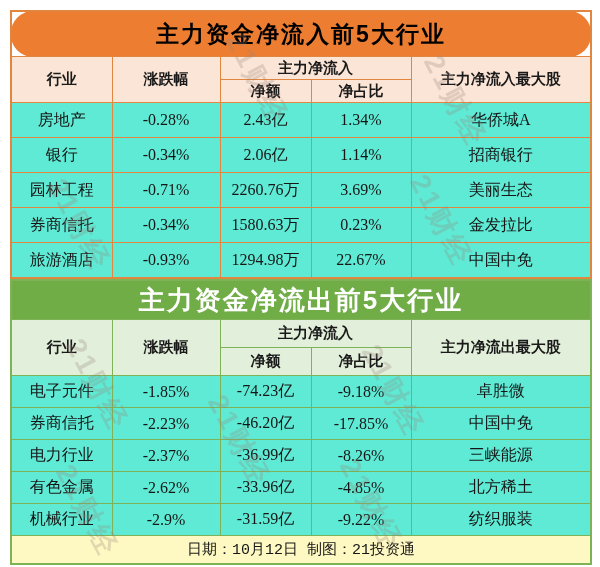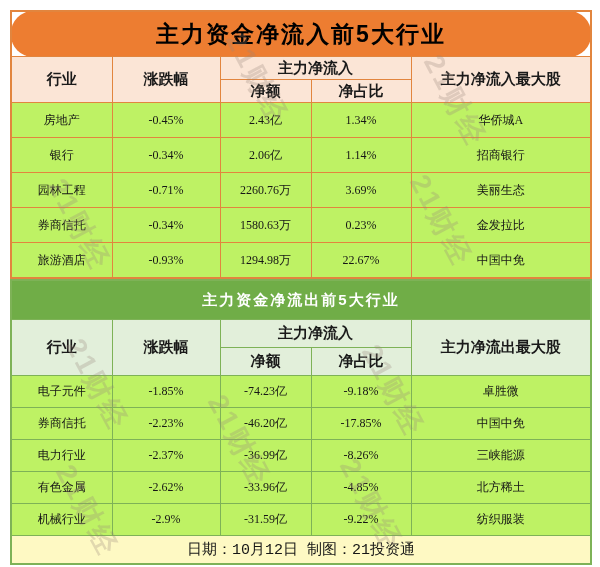--- a/index.html
+++ b/index.html
@@ -53,39 +53,39 @@
     font-weight: bold;
     height: 22px;
   }
   .tbl-orange tbody td { height: 34px; }
   
   .tbl-green { border: 2px solid #7eb257; }
   .tbl-green th, .tbl-green td { border: 1px solid #7eb257; }
   .tbl-green .title-cell {
     background: #70ad47;
     color: #ffffff;
-    font-size: 15px;
+    font-size: 26px;
     font-weight: bold;
     letter-spacing: 2px;
     height: 38px;
   }
   .tbl-green thead .sub th {
     background: #e2efda;
     color: #1a1a1a;
     font-size: 15px;
     font-weight: bold;
     height: 27px;
   }
   .tbl-green tbody td { height: 31px; }
   
   tbody td {
-    background: #bef264;
+    background: #5eead4;
     color: #161616;
     font-family: "Liberation Serif", "DejaVu Serif", serif;
-    font-size: 12px;
+    font-size: 16px;
   }
   .footer-cell {
     background: #fef9c3;
     color: #161616;
     font-family: Liberation Mono, monospace;
     font-size: 15px;
     height: 27px;
   }
   
   .wm-layer {
@@ -130,21 +130,21 @@
           <th rowspan="2">主力净流入最大股</th>
         </tr>
         <tr class="sub">
           <th>净额</th>
           <th>净占比</th>
         </tr>
       </thead>
       <tbody>
   <tr>
     <td>房地产</td>
-    <td>-0.45%</td>
+    <td>-0.28%</td>
     <td>2.43亿</td>
     <td>1.34%</td>
     <td>华侨城A</td>
   </tr>
 
   <tr>
     <td>银行</td>
     <td>-0.34%</td>
     <td>2.06亿</td>
     <td>1.14%</td>

